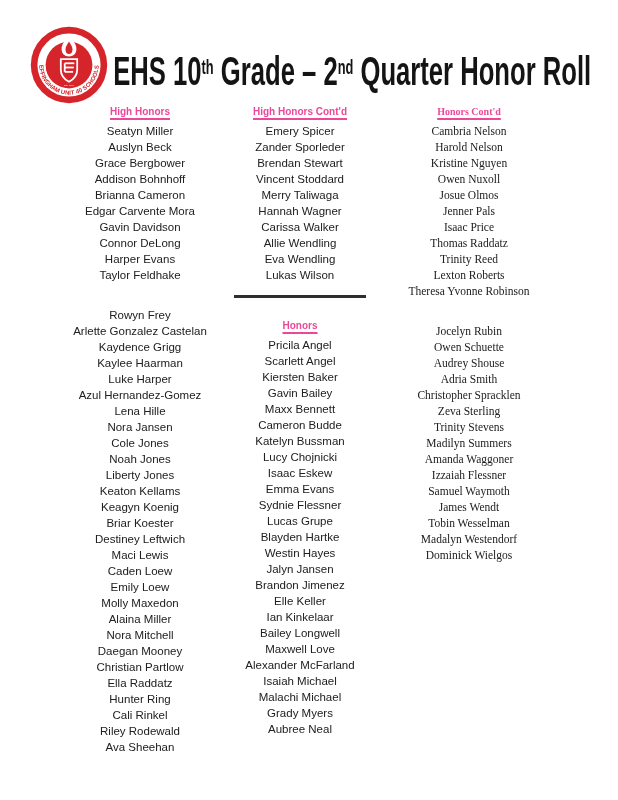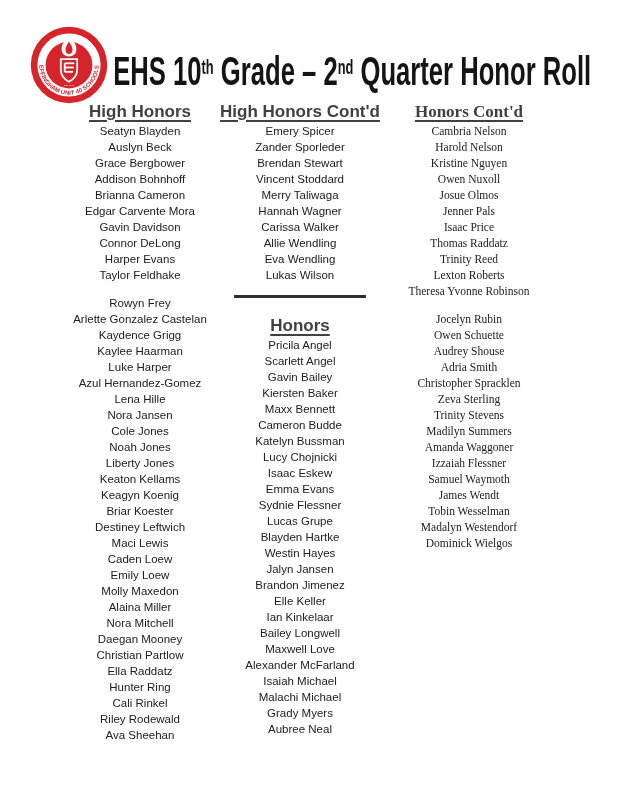--- a/index.html
+++ b/index.html
@@ -19,26 +19,26 @@
     white-space:nowrap; display:inline-block; transform-origin:50% 50%;
     letter-spacing:0px;
   }
   .title .sup { font-size:50%; position:relative; top:-0.52em; }
   
   .column { position:absolute; top:103px; text-align:center; }
   .col1 { left:40px;  width:200px; }
   .col2 { left:200px; width:200px; }
   .col3 { left:358px; width:222px;font-family:Liberation Serif, serif; }
   .heading {
-    font-size:17px; font-weight:bold; line-height:18px; color:#404040;
+    font-size:10px; font-weight:bold; line-height:18px; color:#ec4899;
     text-decoration:underline; text-decoration-thickness:1.8px; text-underline-offset:2.5px;
     margin-bottom:2px;
   }
   .name { font-size:11.5px; line-height:16px; }
-  .group + .group { margin-top:12px; }
+  .group + .group { margin-top:24px; }
   .divider { width:132px; height:2.6px; background:#2e2e2e; margin:12px auto 19px auto; }
 </style>
 </head>
 <body>
 
 <div class="page">
 
   <svg class="logo" viewBox="0 0 100 100" aria-hidden="true">
     <circle cx="50" cy="50" r="49" fill="#d6242b"></circle>
     <circle cx="50" cy="50" r="40.5" fill="#ffffff"></circle>
@@ -67,21 +67,21 @@
     <h1 class="title" style="margin: 0px; transform: scaleX(0.625309);">
       <span>EHS 10</span><span class="sup">th</span><span> Grade – 2</span><span class="sup">nd</span><span> Quarter Honor Roll</span>
     </h1>
   </div>
 
   <div id="columns">
       <div class="column col1">
         <div class="section">
           <div class="heading">High Honors</div>
           <div class="group">
-            <div class="name">Seatyn Blayden</div>
+            <div class="name">Seatyn Miller</div>
             <div class="name">Auslyn Beck</div>
             <div class="name">Grace Bergbower</div>
             <div class="name">Addison Bohnhoff</div>
             <div class="name">Brianna Cameron</div>
             <div class="name">Edgar Carvente Mora</div>
             <div class="name">Gavin Davidson</div>
             <div class="name">Connor DeLong</div>
             <div class="name">Harper Evans</div>
             <div class="name">Taylor Feldhake</div>
           </div>
@@ -132,22 +132,22 @@
             <div class="name">Eva Wendling</div>
             <div class="name">Lukas Wilson</div>
           </div>
         </div>
         <div class="divider"></div>
         <div class="section">
           <div class="heading">Honors</div>
           <div class="group">
             <div class="name">Pricila Angel</div>
             <div class="name">Scarlett Angel</div>
+            <div class="name">Kiersten Baker</div>
             <div class="name">Gavin Bailey</div>
-            <div class="name">Kiersten Baker</div>
             <div class="name">Maxx Bennett</div>
             <div class="name">Cameron Budde</div>
             <div class="name">Katelyn Bussman</div>
             <div class="name">Lucy Chojnicki</div>
             <div class="name">Isaac Eskew</div>
             <div class="name">Emma Evans</div>
             <div class="name">Sydnie Flessner</div>
             <div class="name">Lucas Grupe</div>
             <div class="name">Blayden Hartke</div>
             <div class="name">Westin Hayes</div>

